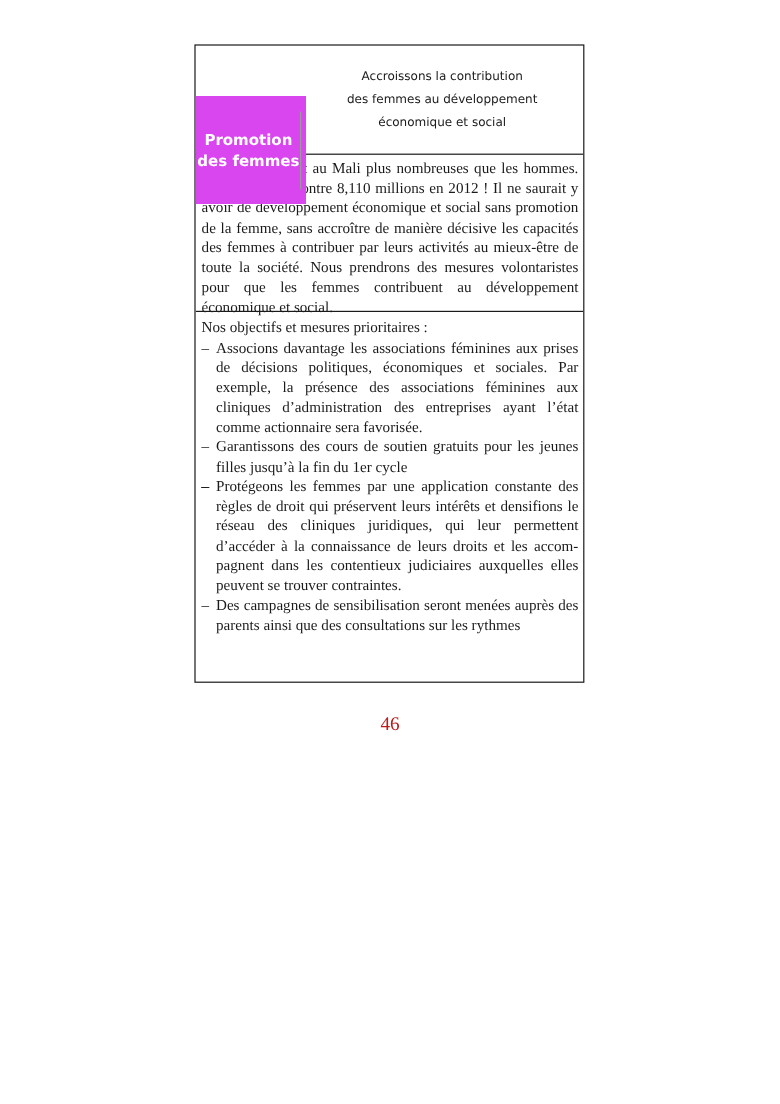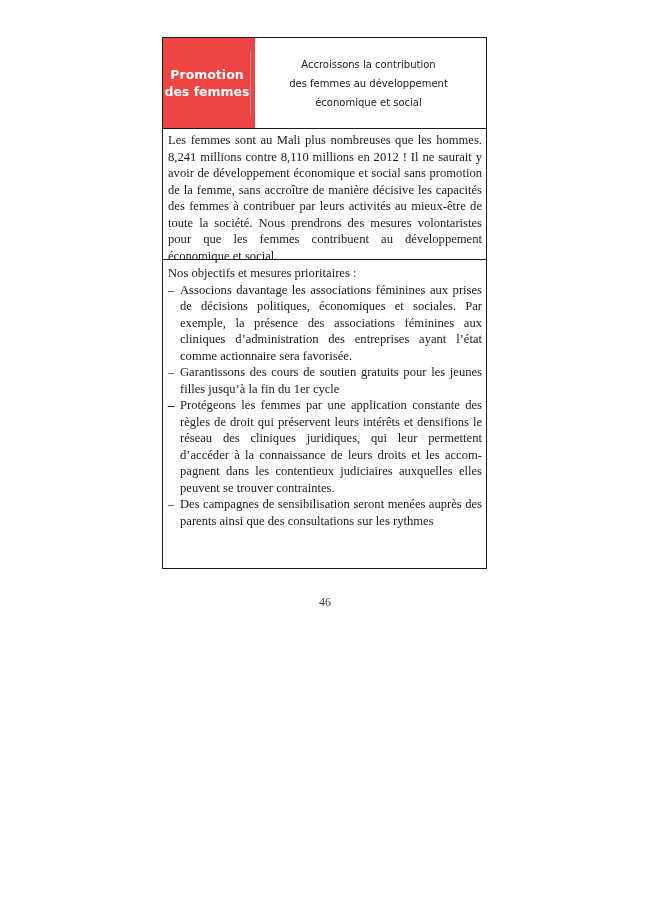--- a/index.html
+++ b/index.html
@@ -25,25 +25,26 @@
     }
     .header {
       position: relative;
       height: 90px;
       border-bottom: 1.2px solid #1a1a1a;
       display: flex;
     }
     .header-dark {
       width: 92px;
       height: 100%;
-      background: #ef4444;
+      background: #d946ef;
       position: relative;
       display: flex;
       align-items: center;
       justify-content: center;
+      margin-top: 42px;
     }
     .header-dark .vline {
       position: absolute;
       left: 87px;
       top: 13px;
       width: 1px;
       height: 65px;
       background: #9a9a9a;
     }
     .header-dark-text {
@@ -109,22 +110,22 @@
       left: 0;
       top: 0;
     }
     .page-number {
       position: absolute;
       top: 595px;
       left: 0;
       width: 650px;
       text-align: center;
       font-family: "Liberation Serif", serif;
-      font-size: 12px;
-      color: #404040;
+      font-size: 16px;
+      color: #b91c1c;
     }
   </style>
 </head>
 <body>
 
 <div class="frame">
   <div class="header">
     <div class="header-dark">
       <div class="header-dark-text">Promotion
 des femmes</div>

